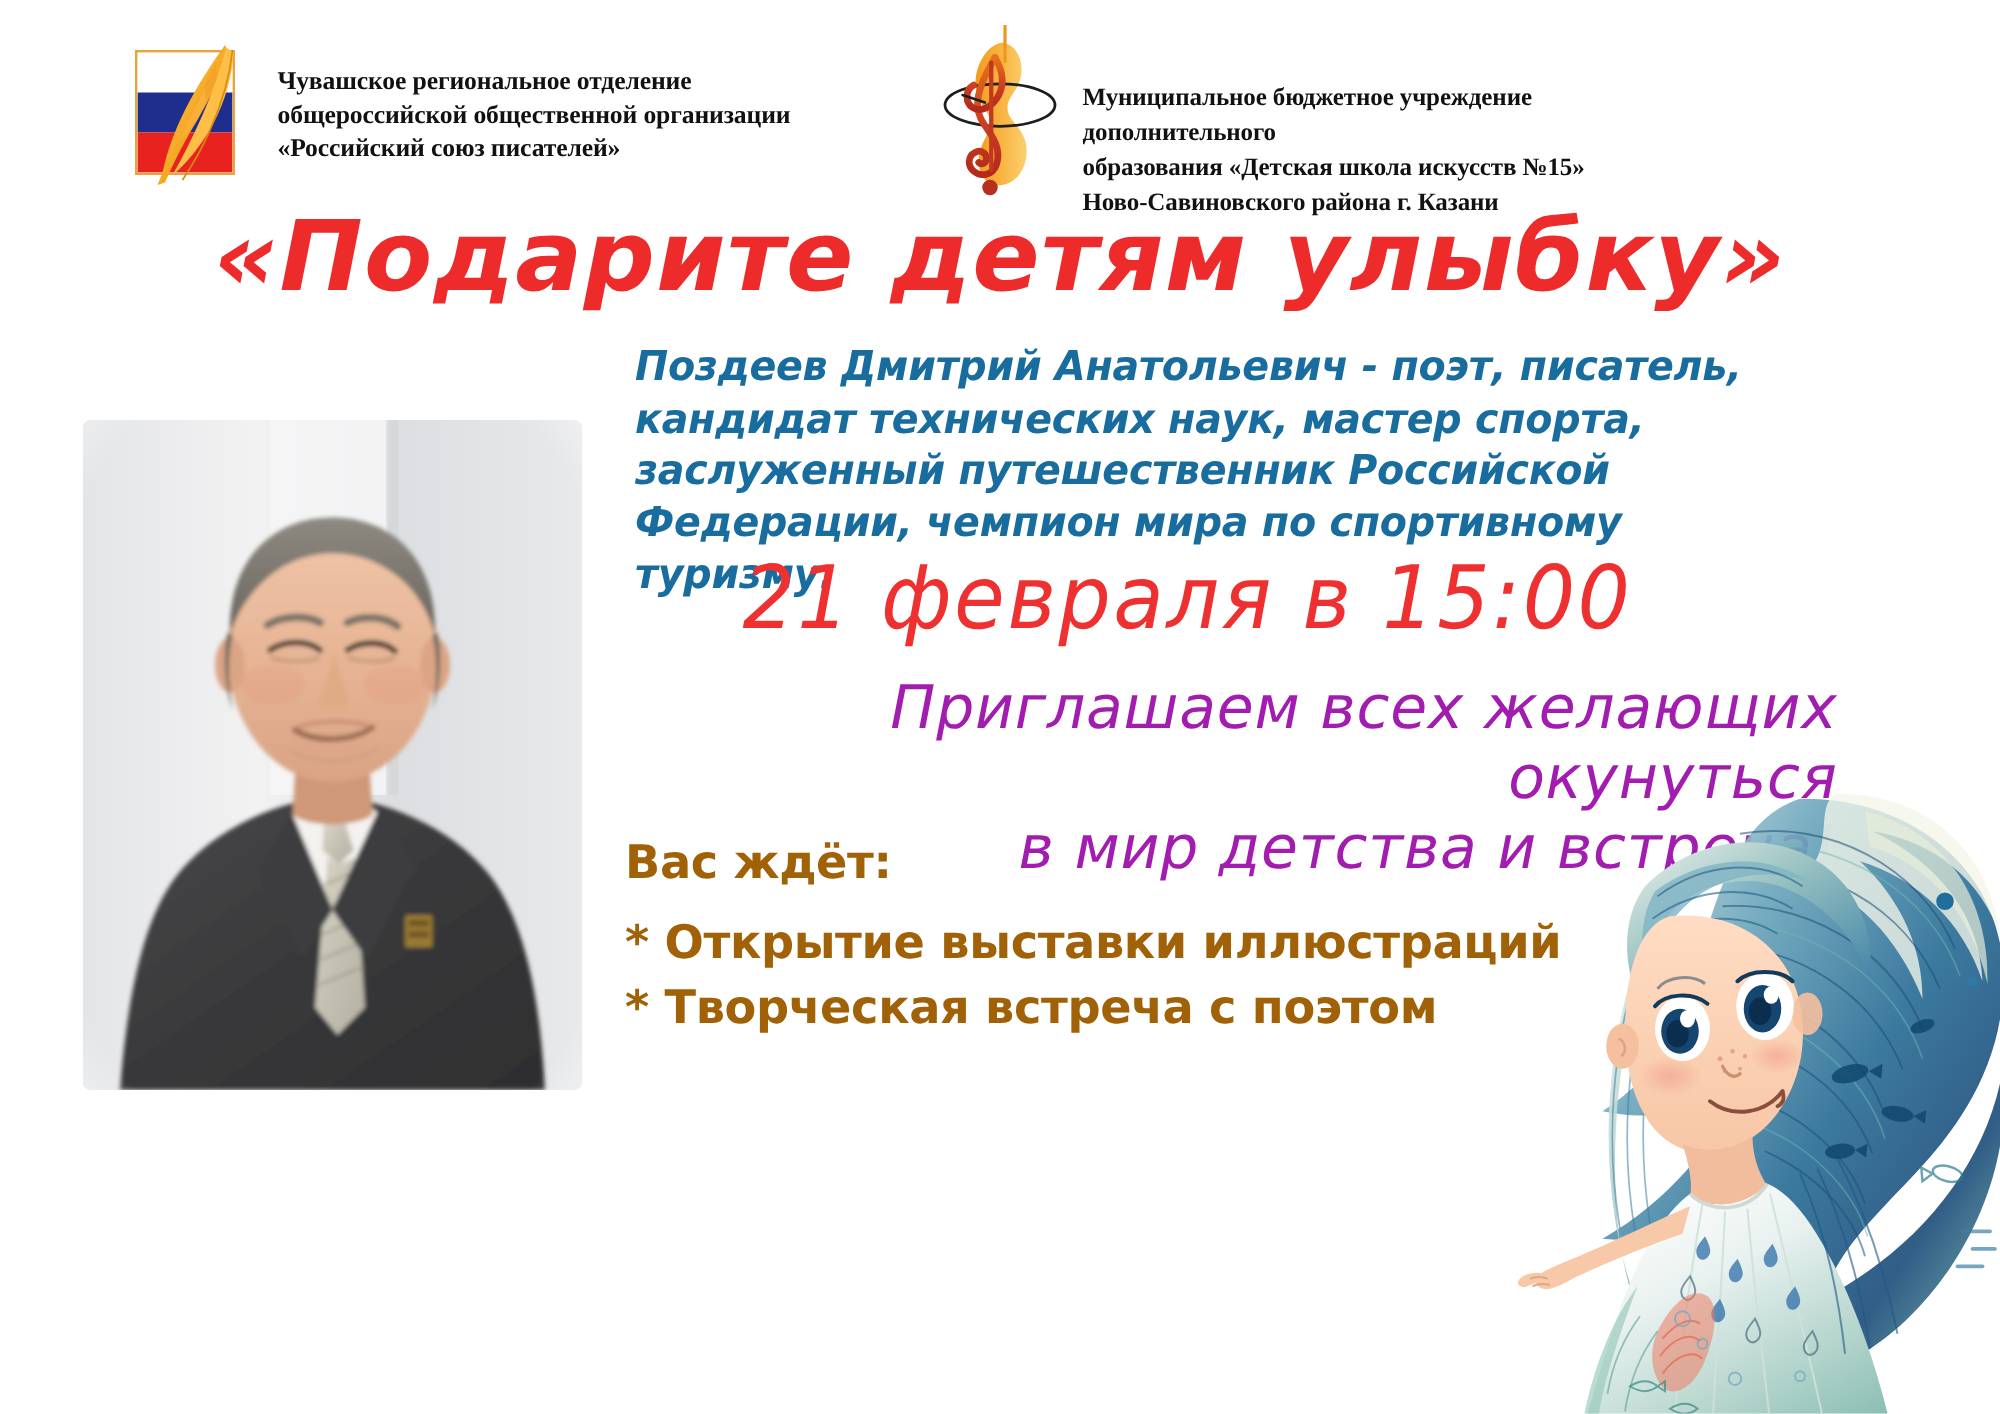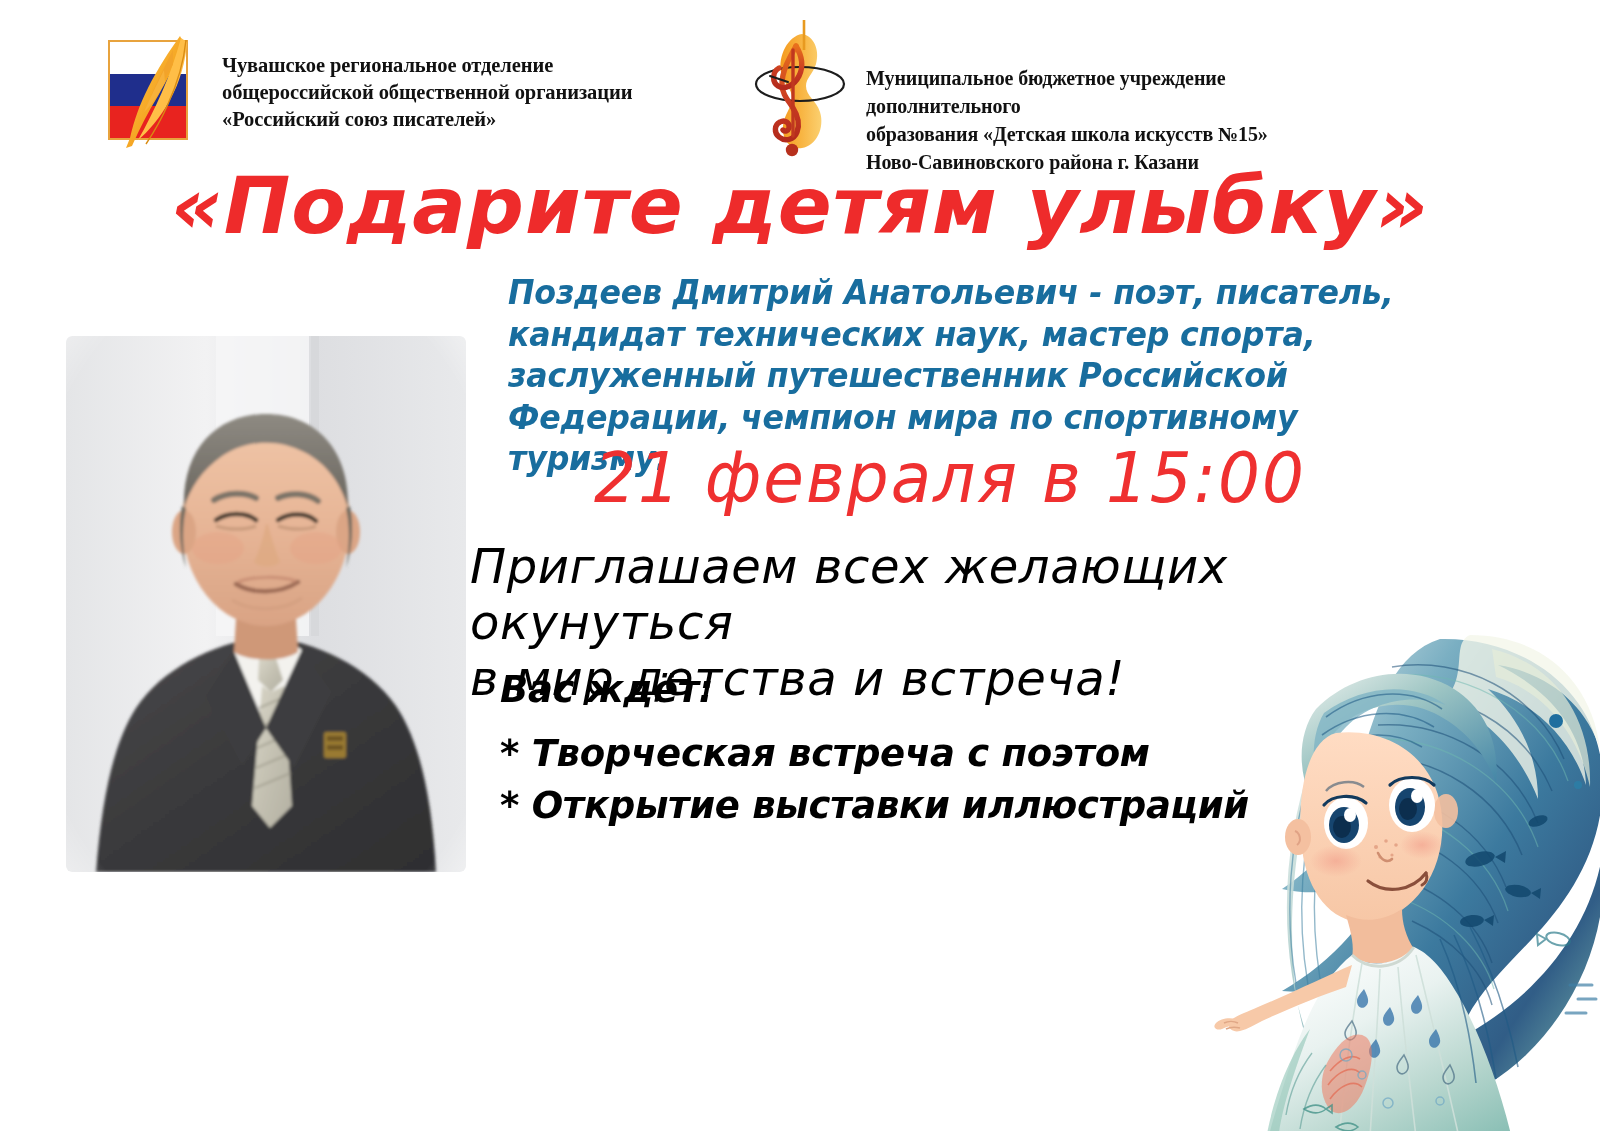--- a/index.html
+++ b/index.html
@@ -86,35 +86,35 @@
     font-family:"DejaVu Sans","Liberation Sans",sans-serif;
     font-style:italic;font-weight:normal;
     font-size:66px;line-height:78px;
     letter-spacing:2px;
     transform:scaleY(1.06);
   }
 
   
   .invite{
     position:absolute;left:470px;width:1000px;top:538px;
-    text-align:left;
-    color:#000000;
+    text-align:right;
+    color:#a21caf;
     font-family:"DejaVu Sans","Liberation Sans",sans-serif;
     font-style:italic;font-weight:normal;
     font-size:48px;line-height:56px;
     letter-spacing:0.6px;
   }
   .invite .l2{display:block;}
 
   
   .program{
     position:absolute;left:500px;top:668px;width:880px;
-    color:#000000;
+    color:#a16207;
     font-family:"DejaVu Sans","Liberation Sans",sans-serif;
-    font-weight:bold;font-style:italic;
+    font-weight:bold;
     font-size:37px;line-height:44px;
     letter-spacing:-0.3px;
     z-index:3;
   }
   .program .lead{display:block;margin-bottom:20px;}
   .program .item{display:block;margin-bottom:8px;white-space:pre-line;}
   .program .cont{display:block;padding-left:40px;}
 
   
   .girl{
@@ -295,23 +295,23 @@
   <div class="date">21 февраля в 15:00</div>
 
   <div class="invite">
     <span class="l1">Приглашаем всех желающих окунуться</span>
     <span class="l2">в мир детства и встреча!</span>
   </div>
 
   <div class="program">
     <span class="lead">Вас ждёт:</span>
 
+    <span class="item">* Открытие выставки иллюстраций</span>
+
     <span class="item">* Творческая встреча с поэтом</span>
-
-    <span class="item">* Открытие выставки иллюстраций</span>
 
   </div>
 
   <div class="girl">
     <svg viewBox="0 0 470 530">
       <defs>
         <linearGradient id="hairA" x1="0.1" y1="0" x2="1" y2="0.9">
           <stop offset="0%" stop-color="#cfe2e6"></stop>
           <stop offset="25%" stop-color="#6fa8bd"></stop>
           <stop offset="55%" stop-color="#2b6e96"></stop>

